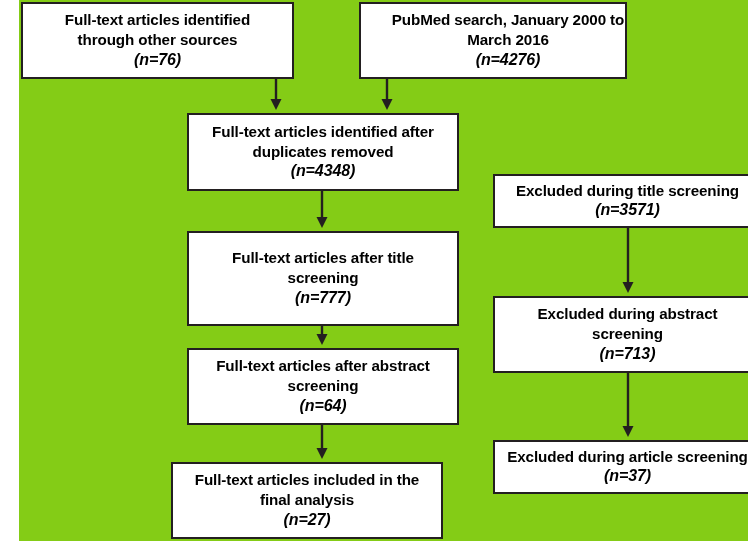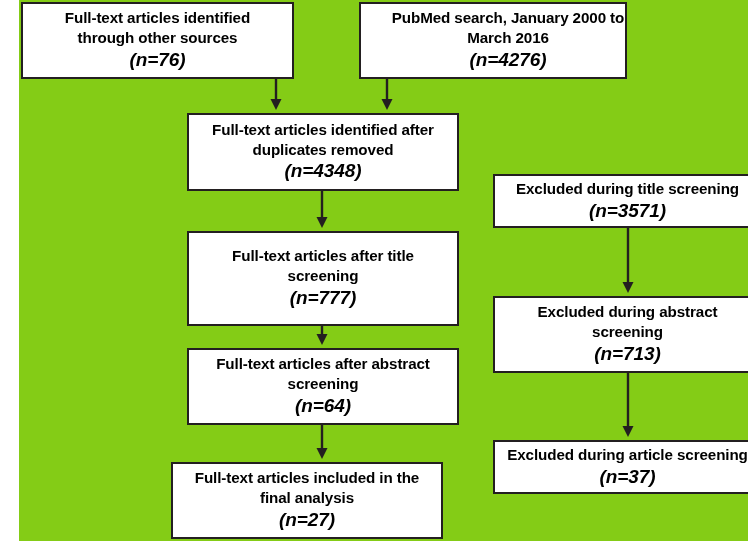--- a/index.html
+++ b/index.html
@@ -35,21 +35,21 @@
   }
   .node .line {
     display: block;
     font-size: 15.2px;
     font-weight: 600;
     letter-spacing: -0.1px;
     white-space: nowrap;
   }
   .node .count {
     display: block;
-    font-size: 19px;
+    font-size: 16px;
     font-weight: 700;
     font-style: italic;
     letter-spacing: -0.1px;
     white-space: nowrap;
   }
   svg.connectors {
     position: absolute;
     left: 0;
     top: 0;
     width: 748px;

